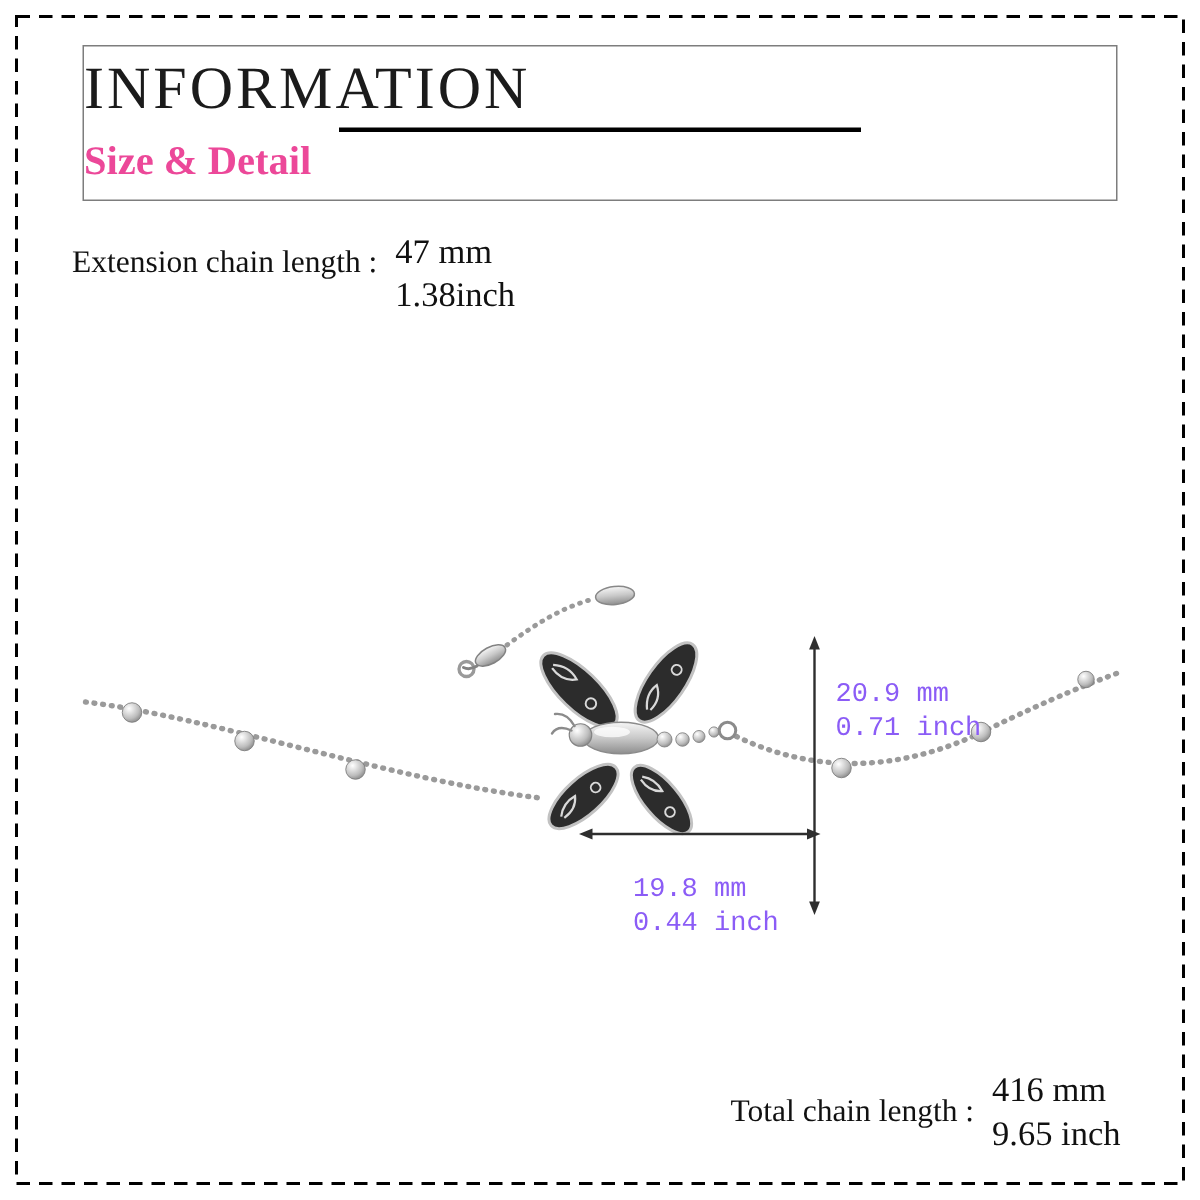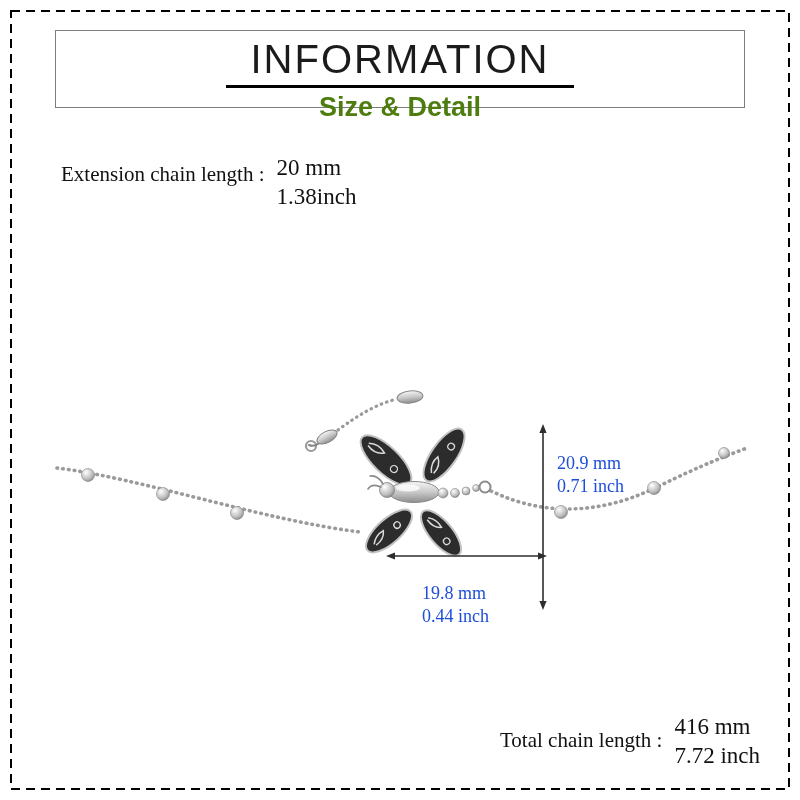--- a/index.html
+++ b/index.html
@@ -3,41 +3,41 @@
 <meta charset="utf-8">
 <style>
   * { margin:0; padding:0; box-sizing:border-box; }
   html,body { width:800px; height:800px; background:#ffffff; }
   body { font-family:"Liberation Sans", sans-serif; color:#111; }
   .page { position:relative; width:800px; height:800px; background:#fff; overflow:hidden; }
 
   .frame { position:absolute; left:0; top:0; }
 
   .header-box {
-    position:absolute; left:55px; top:30px; width:690px; height:78px;
-    border:1px solid #7d7d7d; text-align:center; background:#fff;
+    position:absolute; left:55px; top:30px; width:690px; height:104px;
+    border:1px solid #7d7d7d; text-align:left; background:#fff;font-family:Liberation Serif, serif;
   }
   .header-title { font-size:40px; font-weight:400; letter-spacing:2px; color:#1b1b1b; padding-top:6px; line-height:1.12; }
   .header-rule { width:348px; height:3px; background:#000; margin:3px auto 4px auto; }
-  .header-subtitle { font-size:27px; font-weight:bold; color:#4d7c0f; }
+  .header-subtitle { font-size:27px; font-weight:bold; color:#ec4899; }
 
-  .spec { position:absolute; display:flex; font-family:"Liberation Serif", serif; color:#111;margin-left:13px; }
+  .spec { position:absolute; display:flex; font-family:"Liberation Serif", serif; color:#111; }
   .spec-label { font-size:21px; white-space:nowrap; }
   .spec-values { display:flex; flex-direction:column; margin-left:12px; }
   .spec-mm, .spec-inch { font-size:23px; line-height:29px; white-space:nowrap; }
 
   .extension-spec { left:48px; top:153px; }
   .extension-spec .spec-label { padding-top:9px; }
 
   .total-spec { left:487px; top:712px;justify-content:center; }
   .total-spec .spec-label { padding-top:16px; }
 
   .bracelet-svg { position:absolute; left:40px; top:385px; }
 
-  .dim-label { position:absolute; font-family:Liberation Serif, serif; font-size:18px; line-height:23px; color:#1d4ed8; }
+  .dim-label { position:absolute; font-family:Liberation Mono, monospace; font-size:18px; line-height:23px; color:#8b5cf6; }
   .dim-label span { display:block; white-space:nowrap; }
   .dim-label-vertical { left:557px; top:452px; }
   .dim-label-horizontal { left:422px; top:562px;margin-top:20px; }
 </style>
 </head>
 <body>
 
 <div class="page">
 
   <svg class="frame" width="800" height="800" aria-hidden="true">
@@ -46,21 +46,21 @@
 
   <div class="header-box">
     <div class="header-title">INFORMATION</div>
     <div class="header-rule"></div>
     <div class="header-subtitle">Size &amp; Detail</div>
   </div>
 
   <div class="spec extension-spec">
     <span class="spec-label">Extension chain length :</span>
     <span class="spec-values">
-      <span class="spec-mm">20 mm</span>
+      <span class="spec-mm">47 mm</span>
       <span class="spec-inch">1.38inch</span>
     </span>
   </div>
 
   <svg class="bracelet-svg" width="720" height="245" viewBox="40 385 720 245">
     <defs>
       <linearGradient id="silver" x1="0" y1="0" x2="0" y2="1">
         <stop offset="0" stop-color="#f6f6f6"></stop>
         <stop offset="0.5" stop-color="#c9c9c9"></stop>
         <stop offset="1" stop-color="#8e8e8e"></stop>
@@ -155,17 +155,17 @@
 
   <div class="dim-label dim-label-horizontal">
     <span>19.8 mm</span>
     <span>0.44 inch</span>
   </div>
 
   <div class="spec total-spec">
     <span class="spec-label">Total chain length :</span>
     <span class="spec-values">
       <span class="spec-mm">416 mm</span>
-      <span class="spec-inch">7.72 inch</span>
+      <span class="spec-inch">9.65 inch</span>
     </span>
   </div>
 
 </div>
 
 </body></html>

